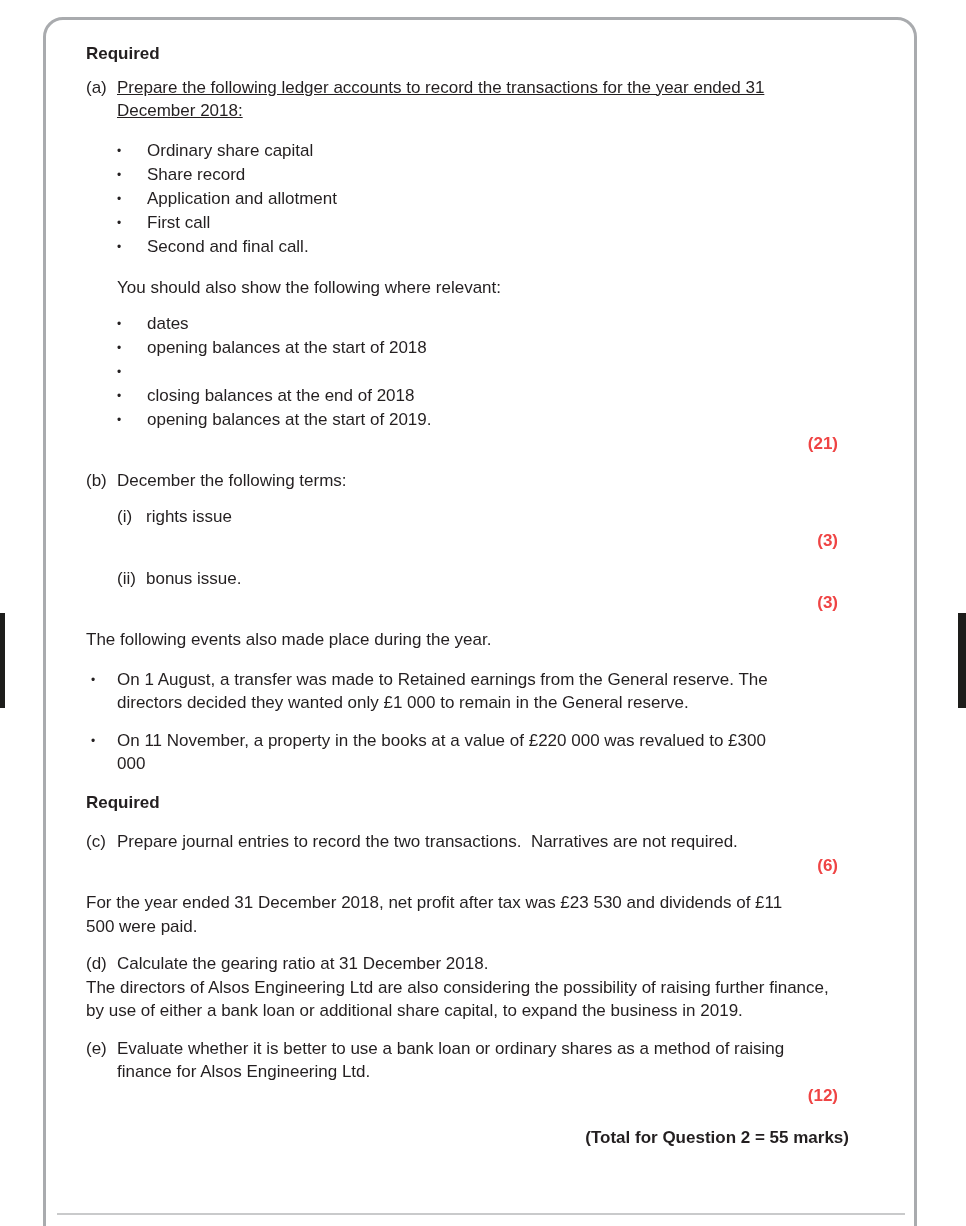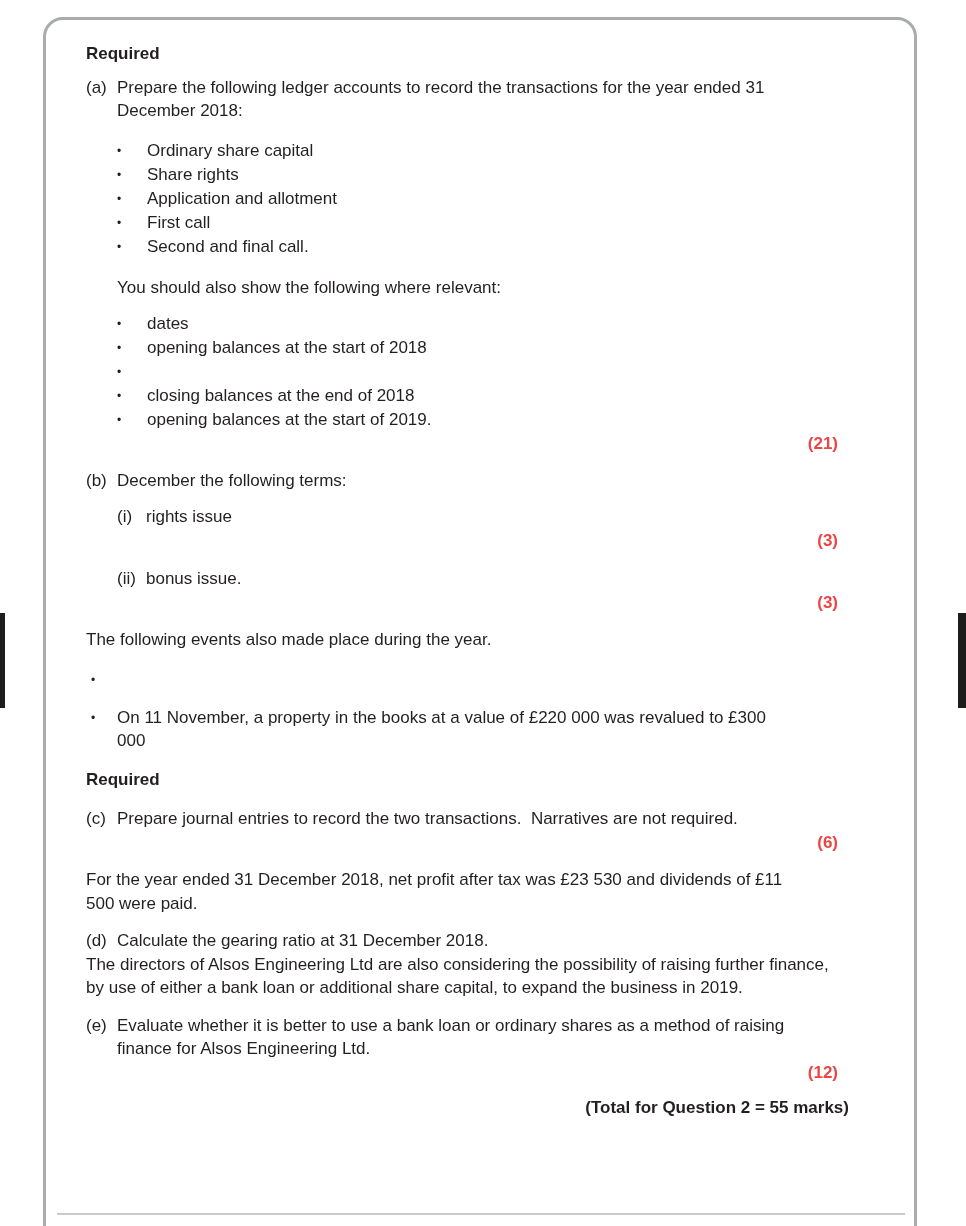--- a/index.html
+++ b/index.html
@@ -43,32 +43,32 @@
 
   .marks {
     text-align:right;
     font-weight:bold;
     color:#ef4444;
     margin-right:36px;
   }
   .total-line {
     text-align:right;
     font-weight:bold;
-    margin-top:12px;
+    margin-top:19px;
     margin-right:25px;
   }
 
   .mt10 { margin-top:10px; }
   .mt13 { margin-top:13px; }
   .mt14 { margin-top:14px; }
   .mt15 { margin-top:15px; }
   .mt16 { margin-top:16px; }
   .mt17 { margin-top:17px; }
 
-  .w-a { max-width:660px; }
+  .w-a { max-width:660px;text-decoration:underline; }
   .w-c { max-width:650px; white-space:pre-wrap; }
   .w-event { max-width:680px; }
   .w-profit { max-width:700px; }
   .w-finance { max-width:745px; }
   .w-e { max-width:700px; }
 
   .crop-mark {
     position:absolute;
     top:613px; height:95px;
     background:#1d1d1b;
@@ -99,21 +99,21 @@
       <div class="part-body">
         <div class="w-a">Prepare the following ledger accounts to record the transactions for the year ended 31 December 2018:</div>
 
         <div class="sub-list mt16">
           <div class="sub-item">
             <span class="bullet">•</span>
             <span>Ordinary share capital</span>
           </div>
           <div class="sub-item">
             <span class="bullet">•</span>
-            <span>Share rights</span>
+            <span>Share record</span>
           </div>
           <div class="sub-item">
             <span class="bullet">•</span>
             <span>Application and allotment</span>
           </div>
           <div class="sub-item">
             <span class="bullet">•</span>
             <span>First call</span>
           </div>
           <div class="sub-item">
@@ -164,20 +164,21 @@
     <div class="subpart mt15">
       <span class="subpart-label">(ii)</span>
       <div>bonus issue.</div>
     </div>
     <div class="marks">(3)</div>
 
     <div class="mt14">The following events also made place during the year.</div>
 
     <div class="event mt16">
       <span class="bullet">•</span>
+      <div class="w-event">On 1 August, a transfer was made to Retained earnings from the General reserve. The directors decided they wanted only £1 000 to remain in the General reserve.</div>
     </div>
 
     <div class="event mt14">
       <span class="bullet">•</span>
       <div class="w-event">On 11 November, a property in the books at a value of £220 000 was revalued to £300 000</div>
     </div>
 
     <div class="h-required mt15">Required</div>
 
     <div class="part mt16">

